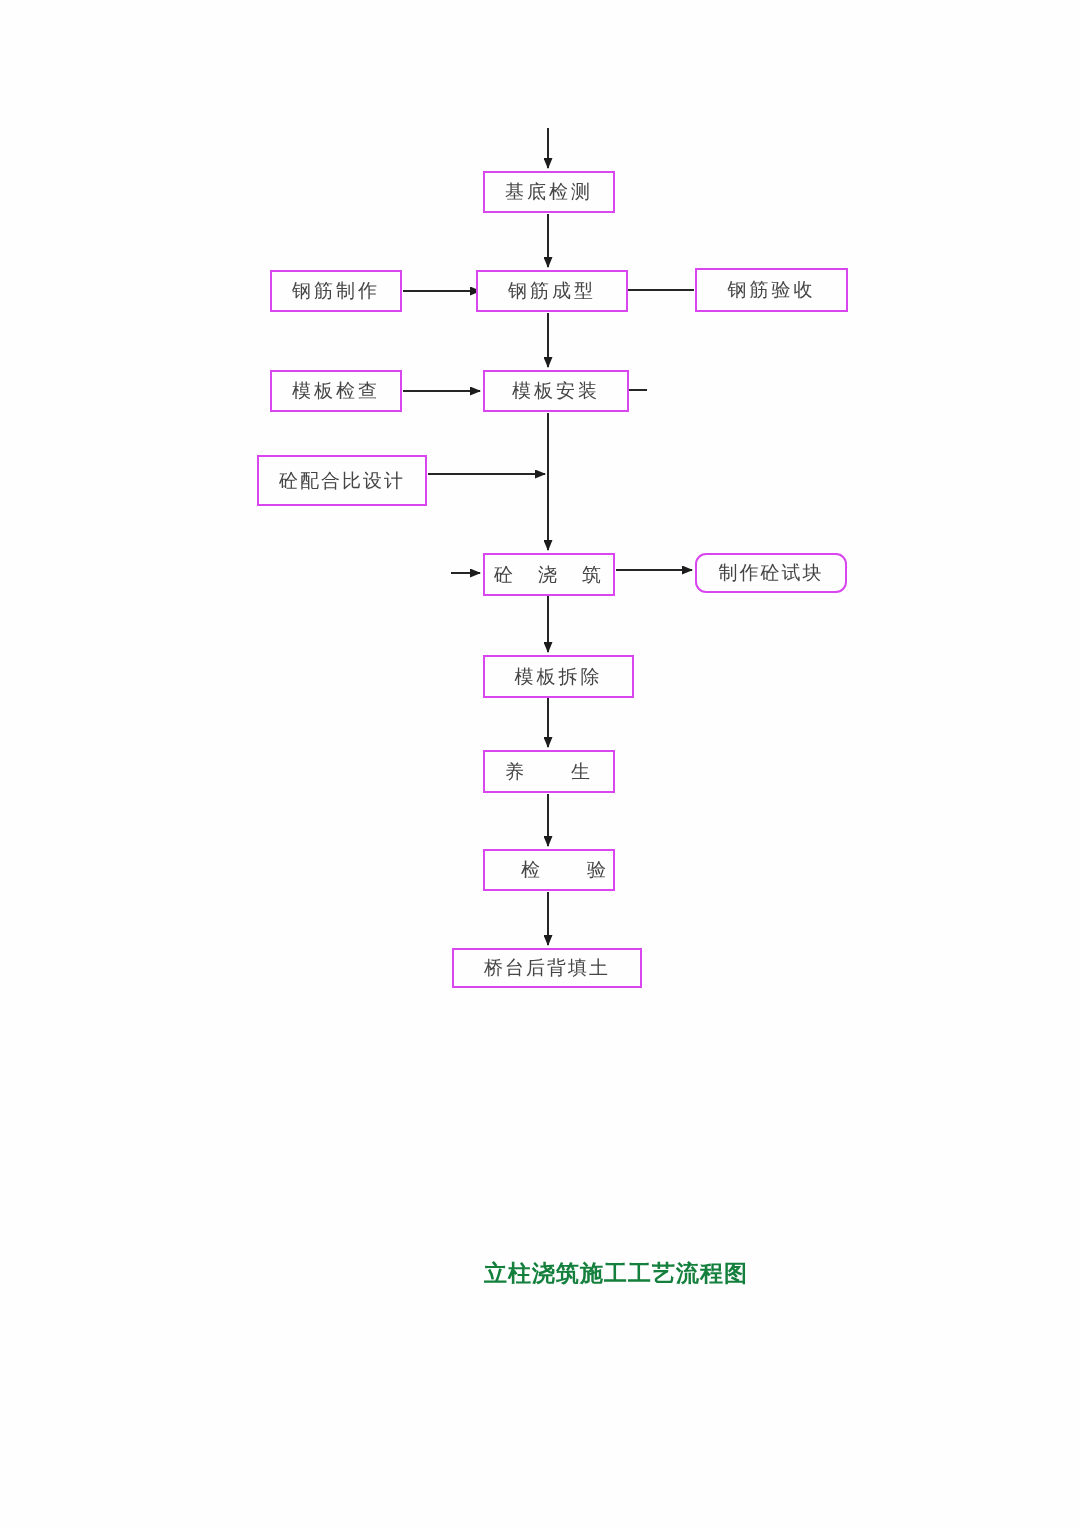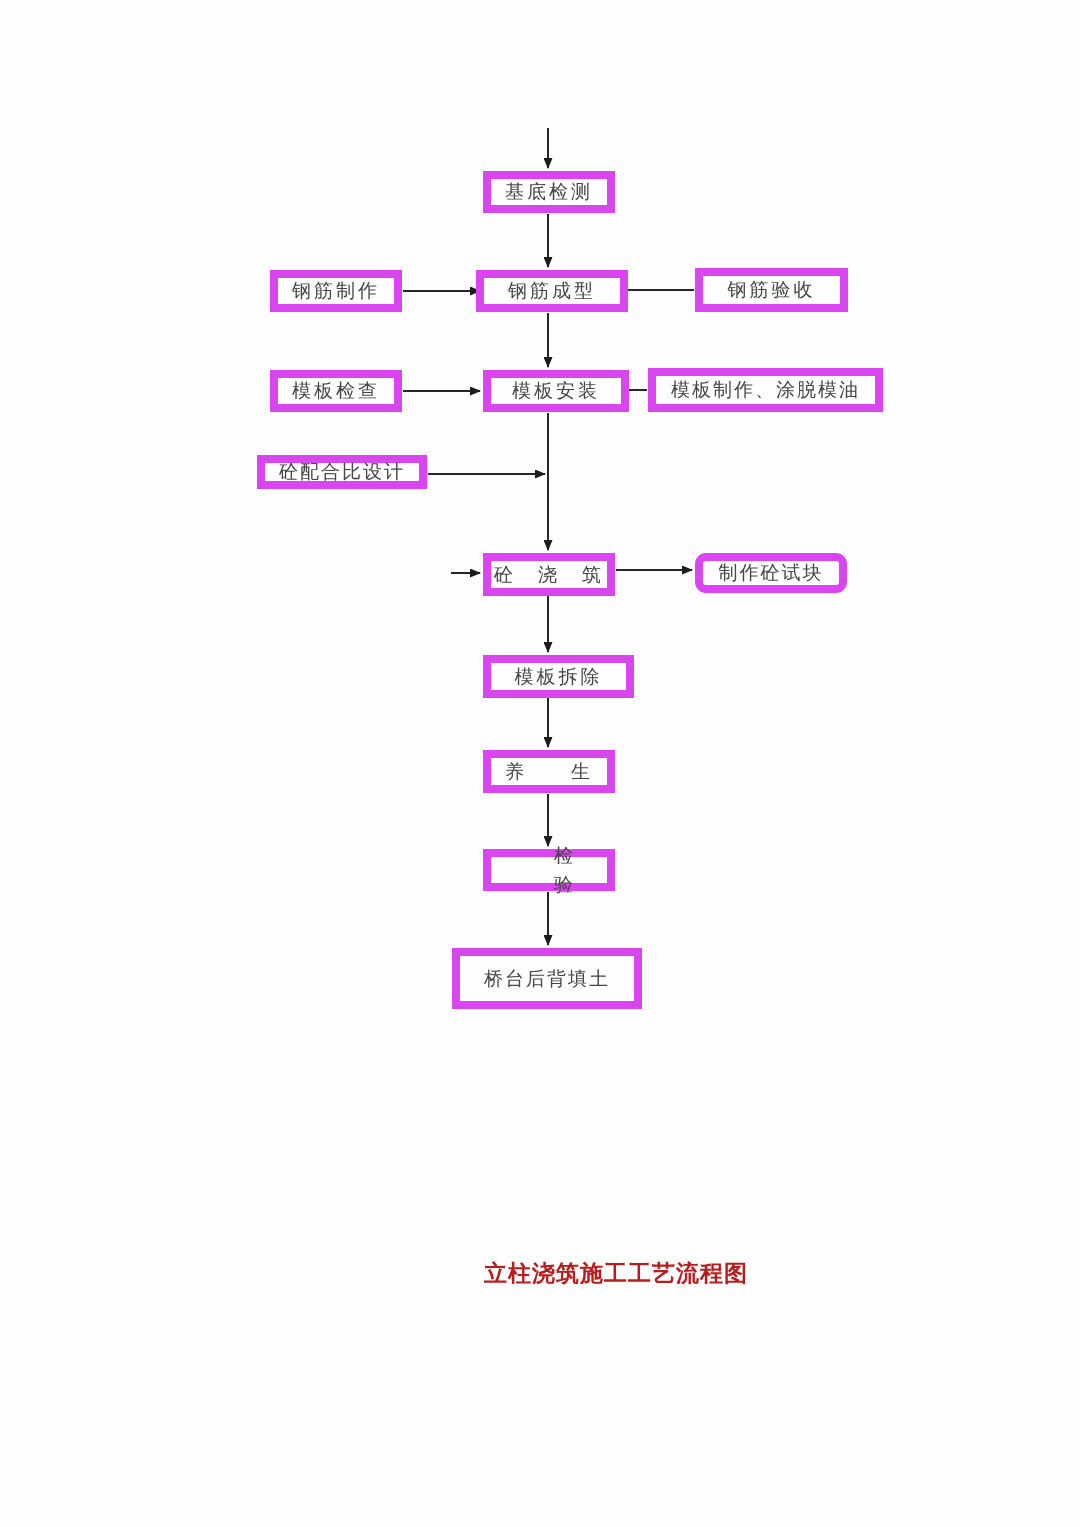--- a/index.html
+++ b/index.html
@@ -19,41 +19,41 @@
     position: absolute;
     left: 0;
     top: 0;
     width: 1080px;
     height: 1527px;
     pointer-events: none;
   }
   .node {
     position: absolute;
     box-sizing: border-box;
-    border: 8px solid #d946ef;
+    border: 2px solid #d946ef;
     background: #fefefe;
     color: #454545;
     display: flex;
     align-items: center;
     justify-content: center;
     text-align: center;
     font-size: 19px;
     letter-spacing: 3px;
     line-height: 1.55;
     white-space: pre-line;
   }
   .node.wide {
     letter-spacing: 2px;
   }
   .caption {
     position: absolute;
     left: 484px;
     top: 1258px;
     width: 246px;
-    color: #b91c1c;
+    color: #15803d;
     font-size: 23px;
     font-weight: bold;
     letter-spacing: 1px;
     text-align: center;
     white-space: nowrap;
   }
   .arrow-line {
     stroke: #262626;
     stroke-width: 2;
     fill: none;
@@ -92,32 +92,31 @@
   <div class="node" style="left:270px; top:270px; width:132px; height:42px;">钢筋制作</div>
 
   <div class="node" style="left:476px; top:270px; width:152px; height:42px;">钢筋成型</div>
 
   <div class="node" style="left:695px; top:268px; width:153px; height:44px;">钢筋验收</div>
 
   <div class="node" style="left:270px; top:370px; width:132px; height:42px;">模板检查</div>
 
   <div class="node" style="left:483px; top:370px; width:146px; height:42px;">模板安装</div>
 
-  <div class="node wide" style="left:648px; top:368px; width:235px; height:44px;">模板制作、涂脱模油</div>
 
-  <div class="node wide" style="left:257px; top:455px; width:170px; height:34px;">砼配合比设计</div>
+  <div class="node wide" style="left:257px; top:455px; width:170px; height:51px;">砼配合比设计</div>
 
 
   <div class="node" style="left:483px; top:553px; width:132px; height:43px;">砼　浇　筑</div>
 
   <div class="node wide" style="left:695px; top:553px; width:152px; height:40px;border-radius:11px;">制作砼试块</div>
 
   <div class="node" style="left:483px; top:655px; width:151px; height:43px;">模板拆除</div>
 
   <div class="node" style="left:483px; top:750px; width:132px; height:43px;">养　　生</div>
 
   <div class="node" style="left:483px; top:849px; width:132px; height:42px;padding-left:32px;">检　　验</div>
 
-  <div class="node wide" style="left:452px; top:948px; width:190px; height:61px;">桥台后背填土</div>
+  <div class="node wide" style="left:452px; top:948px; width:190px; height:40px;">桥台后背填土</div>
 
   <div class="caption">立柱浇筑施工工艺流程图</div>
 
 </div>
 
 </body></html>

